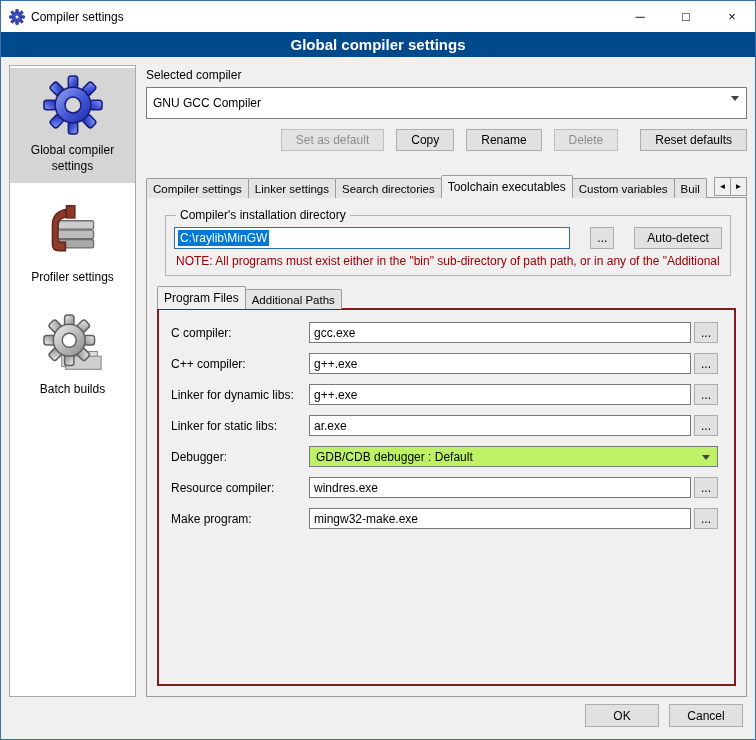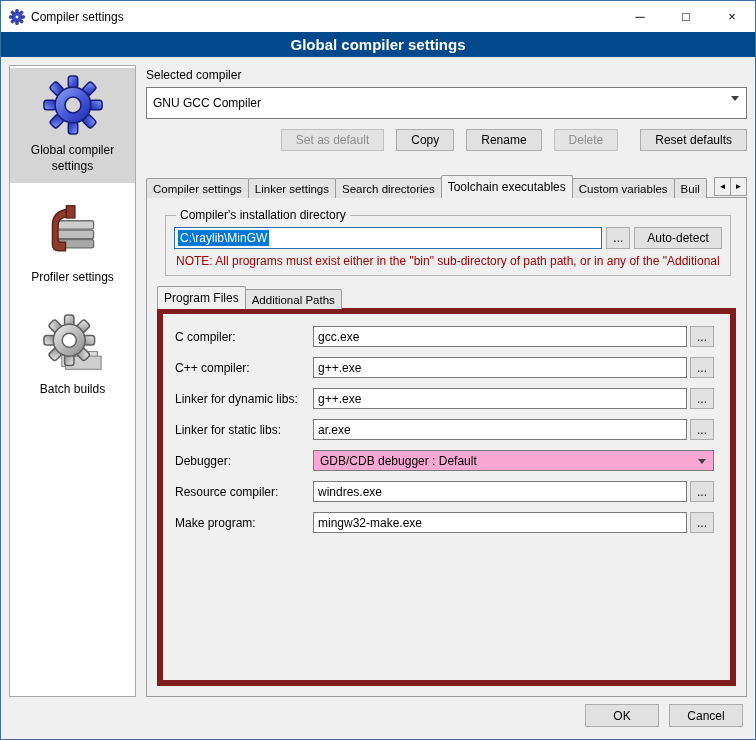--- a/index.html
+++ b/index.html
@@ -45,34 +45,34 @@
   .tab.active::after{content:"";position:absolute;left:0;right:0;bottom:-1px;height:2px;background:#f0f0f0}
   .tabscroll{position:absolute;right:0;bottom:2px;display:flex;z-index:3}
   .tsbtn{width:17px;height:19px;font-size:8px;display:flex;align-items:center;justify-content:center;background:#f0f0f0;border:1px solid #9b9b9b;font-family:inherit;cursor:default}
   .tsbtn + .tsbtn{margin-left:-1px}
 
   .tabpage{flex:1;border:1px solid #9b9b9b;margin-top:-1px;padding:10px 10px 10px 10px;display:flex;flex-direction:column;min-height:0;background:#f0f0f0}
 
   
   fieldset.groupbox{border:1px solid #b4b4b4;padding:5px 8px 7px;margin:0 8px 10px;flex:none}
   .groupbox legend{padding:0 4px;margin-left:2px}
-  .dirrow{display:flex;gap:4px;align-items:center}
+  .dirrow{display:flex;gap:20px;align-items:center}
   .text-input{flex:1;height:22px;background:#fff;border:1px solid #2d6da8;display:flex;align-items:center;padding:0 3px;overflow:hidden;white-space:nowrap}
   .seltext{background:#0078d7;color:#fff;padding:1px 2px}
   .dots{width:24px;height:22px;background:#e1e1e1;border:1px solid #adadad;font:inherit;cursor:default;flex:none}
   .autodetect{height:22px;padding:0 12px;background:#e1e1e1;border:1px solid #adadad;font:inherit;cursor:default;flex:none}
   .note{color:#a00000;margin:5px 2px 0;white-space:nowrap;overflow:hidden}
 
   
-  .subpage{flex:1;border:6px solid #7f1d1d;margin-top:-1px;padding:12px 16px 0 12px;background:#f0f0f0;min-height:0}
+  .subpage{flex:1;border:2px solid #7f1d1d;margin-top:-1px;padding:12px 16px 0 12px;background:#f0f0f0;min-height:0}
   .frow{display:flex;align-items:center;margin-bottom:10px}
   .flabel{width:138px;flex:none}
   .tinput{flex:1;height:21px;border:1px solid #7a7a7a;padding:0 4px;font:inherit;background:#fff;min-width:0}
   .frow .dots{margin-left:3px;height:21px}
-  .fieldcombo{flex:1;height:21px;background:#f9a8d4}
+  .fieldcombo{flex:1;height:21px;background:#bef264}
   .fieldcombo .carrow{top:8px}
 
   
   .footer{height:42px;flex:none;display:flex;justify-content:flex-end;align-items:flex-start;gap:10px;padding:7px 12px 0}
   .footer .btn{min-width:74px;height:23px}
 </style>
 </head>
 <body>
 
 <div class="window">

